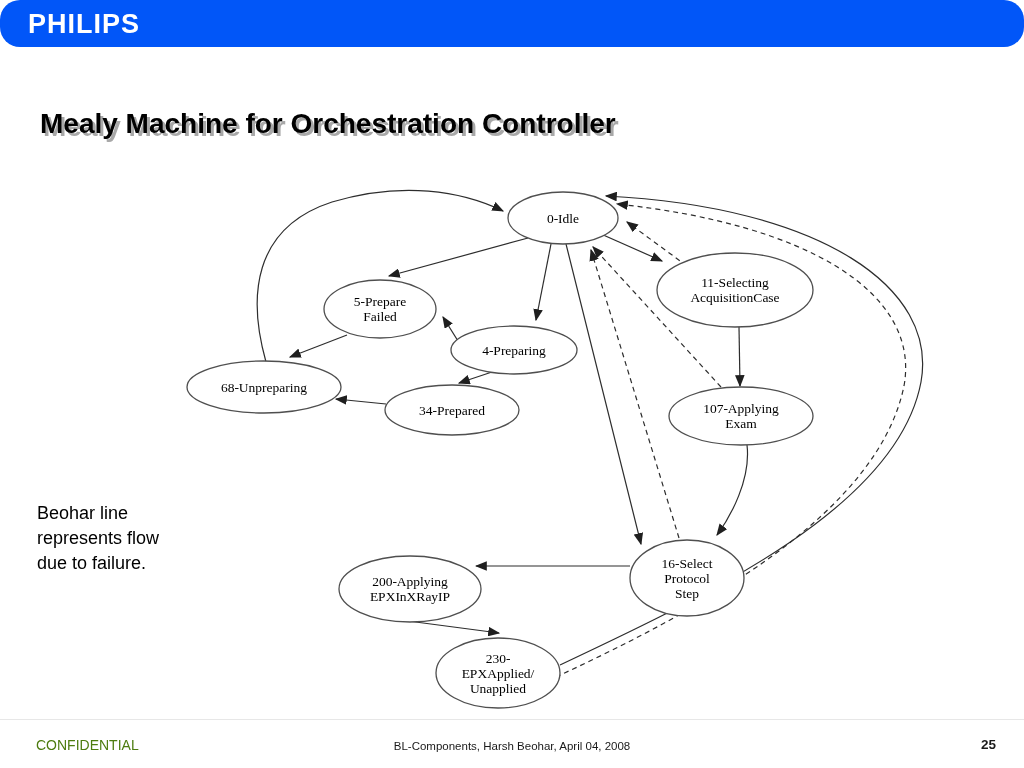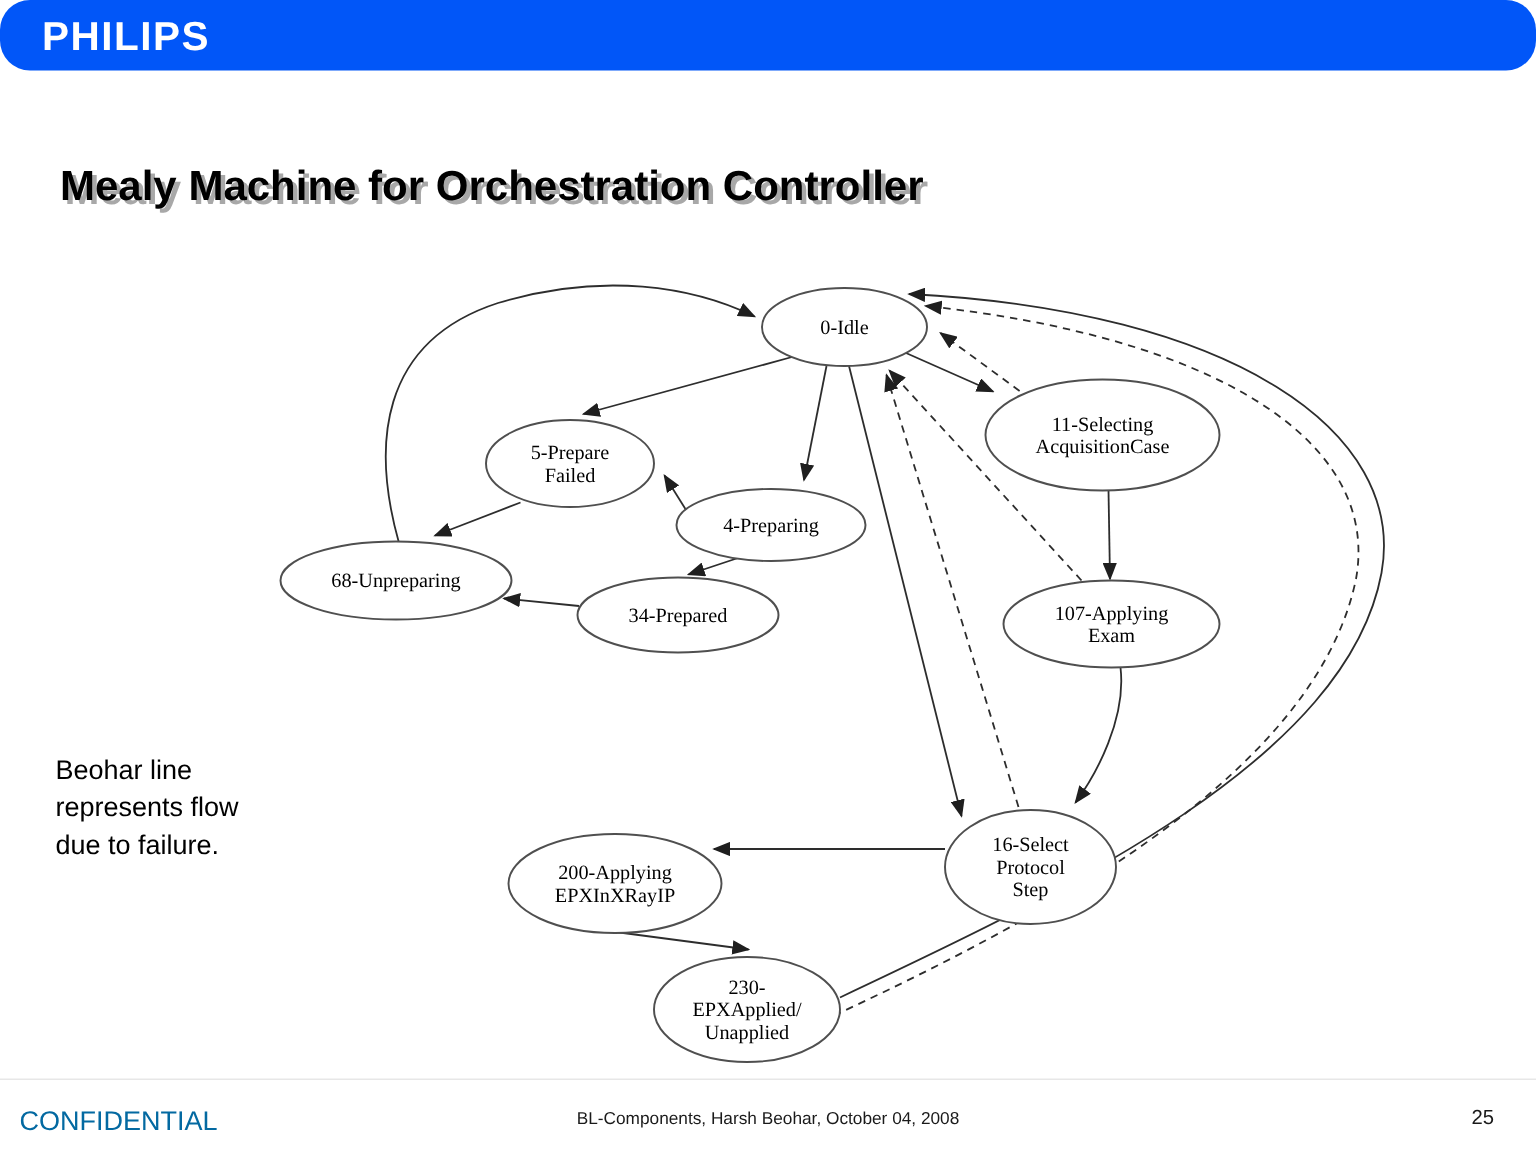--- a/index.html
+++ b/index.html
@@ -34,28 +34,28 @@
   .node-ellipse{fill:#ffffff;stroke:#4f4f4f;stroke-width:1.3px;}
   .node-label{
     font-family:"Liberation Serif",serif;font-size:13.5px;fill:#000000;
     text-anchor:middle;
   }
   .footer{
     position:absolute;left:0;top:719px;width:1024px;height:49px;
     border-top:1px solid #e7e7e7;
   }
   .footer-left{
-    position:absolute;left:13px;top:17px;font-size:18px;color:#0369a1;
+    position:absolute;left:36px;top:17px;font-size:14px;color:#4d7c0f;
   }
   .footer-center{
     position:absolute;left:0;top:20px;width:1024px;text-align:center;
     font-size:11.5px;color:#1a1a1a;
   }
   .footer-page{
-    position:absolute;right:28px;top:17px;font-size:13.5px;font-weight:normal;color:#1a1a1a;text-align:right;
+    position:absolute;right:28px;top:17px;font-size:13.5px;font-weight:bold;color:#1a1a1a;text-align:right;
   }
 </style>
 </head>
 <body>
 
 <div class="top-bar" aria-label="PHILIPS">
   <div class="brand">PHILIPS</div>
 </div>
 
 <div class="slide-title">Mealy Machine for Orchestration Controller</div>
@@ -131,15 +131,15 @@
 </svg>
 
 <div class="note">
   <div>Beohar line</div>
   <div>represents flow</div>
   <div>due to failure.</div>
 </div>
 
 <div class="footer">
   <div class="footer-left">CONFIDENTIAL</div>
-  <div class="footer-center">BL-Components, Harsh Beohar, October 04, 2008</div>
+  <div class="footer-center">BL-Components, Harsh Beohar, April 04, 2008</div>
   <div class="footer-page">25</div>
 </div>
 
 </body></html>

